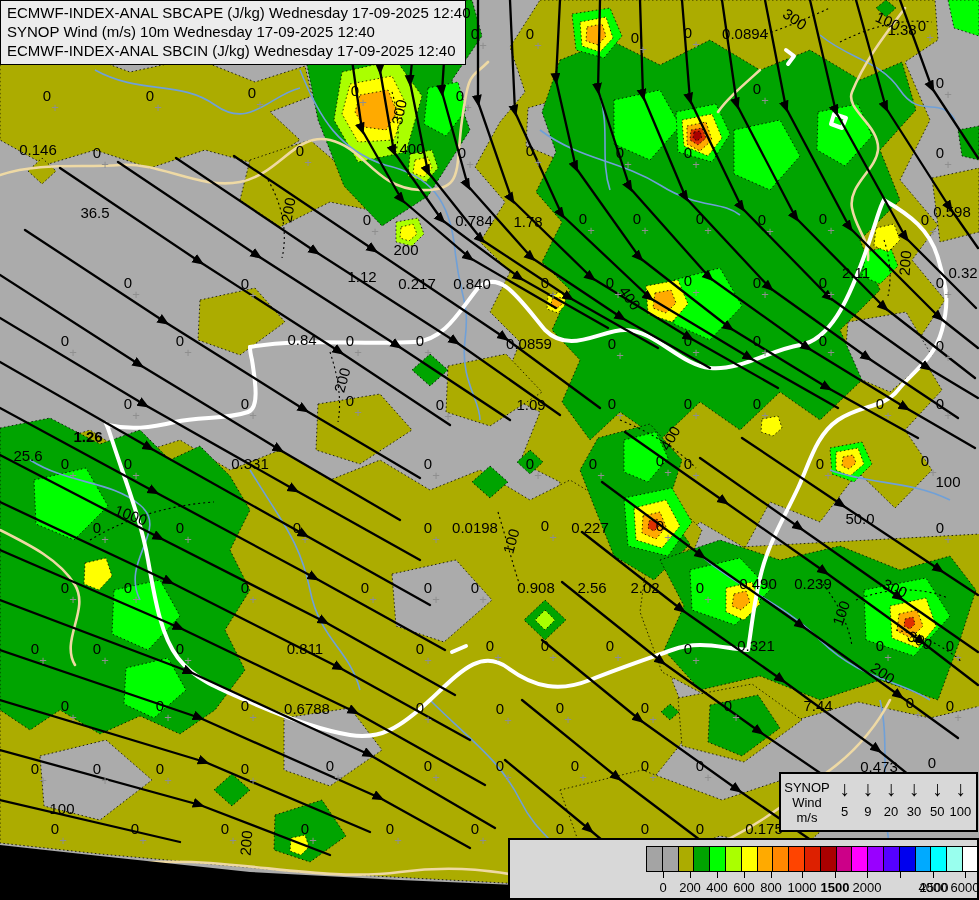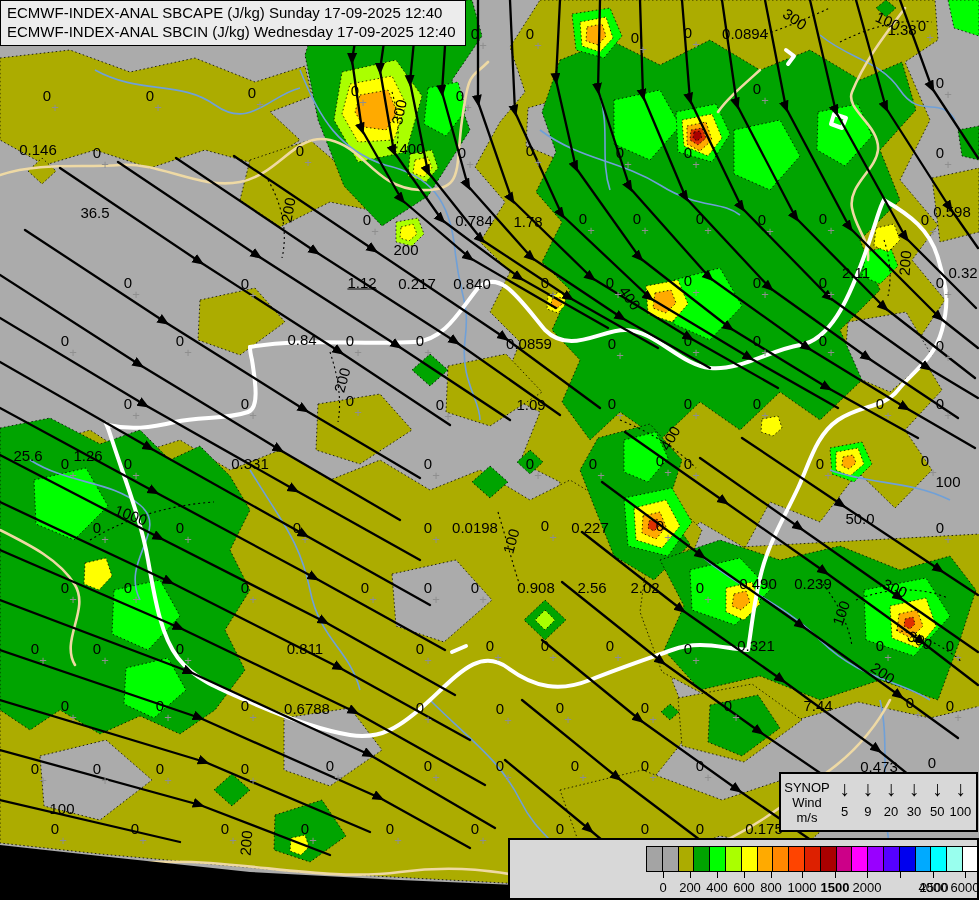--- a/index.html
+++ b/index.html
@@ -219,29 +219,29 @@
   <div id="labels-layer">
       <span class="lbl" style="left: 38px; top: 149px;">0.146</span>
       <span class="lbl" style="left: 95px; top: 212px;">36.5</span>
       <span class="lbl" style="left: 745px; top: 33px;">0.0894</span>
       <span class="lbl" style="left: 902px; top: 29px;">1.38</span>
       <span class="lbl" style="left: 952px; top: 211px;">0.598</span>
       <span class="lbl" style="left: 474px; top: 220px;">0.784</span>
       <span class="lbl" style="left: 528px; top: 221px;">1.78</span>
       <span class="lbl" style="left: 856px; top: 272px;">2.11</span>
       <span class="lbl" style="left: 963px; top: 272px;">0.32</span>
-      <span class="lbl" style="left: 362px; top: 282px; text-decoration: underline;">1.12</span>
+      <span class="lbl" style="left: 362px; top: 276px;">1.12</span>
       <span class="lbl" style="left: 417px; top: 283px;">0.217</span>
       <span class="lbl" style="left: 472px; top: 283px;">0.840</span>
       <span class="lbl" style="left: 302px; top: 339px;">0.84</span>
       <span class="lbl" style="left: 529px; top: 343px;">0.0859</span>
       <span class="lbl" style="left: 531px; top: 404px;">1.09</span>
       <span class="lbl" style="left: 250px; top: 463px;">0.331</span>
       <span class="lbl" style="left: 28px; top: 455px;">25.6</span>
-      <span class="lbl" style="left: 88px; top: 455px;">1.26</span>
+      <span class="lbl" style="left: 88px; top: 436px; font-weight: bold;">1.26</span>
       <span class="lbl" style="left: 475px; top: 527px;">0.0198</span>
       <span class="lbl" style="left: 590px; top: 527px;">0.227</span>
       <span class="lbl" style="left: 860px; top: 518px;">50.0</span>
       <span class="lbl" style="left: 948px; top: 481px;">100</span>
       <span class="lbl" style="left: 536px; top: 587px;">0.908</span>
       <span class="lbl" style="left: 592px; top: 587px;">2.56</span>
       <span class="lbl" style="left: 645px; top: 587px;">2.02</span>
       <span class="lbl" style="left: 758px; top: 583px;">0.490</span>
       <span class="lbl" style="left: 813px; top: 583px;">0.239</span>
       <span class="lbl" style="left: 305px; top: 648px;">0.811</span>
@@ -494,21 +494,22 @@
       <span class="contour-lbl" style="left: 670px; top: 438px; transform: translate(-50%, -50%) rotate(-60deg);">400</span>
       <span class="contour-lbl" style="left: 841px; top: 613px; transform: translate(-50%, -50%) rotate(-70deg);">100</span>
       <span class="contour-lbl" style="left: 895px; top: 588px; transform: translate(-50%, -50%) rotate(25deg);">300</span>
       <span class="contour-lbl" style="left: 920px; top: 640px; transform: translate(-50%, -50%) rotate(25deg);">300</span>
       <span class="contour-lbl" style="left: 905px; top: 263px; transform: translate(-50%, -50%) rotate(-85deg);">200</span>
       <span class="contour-lbl" style="left: 883px; top: 673px; transform: translate(-50%, -50%) rotate(35deg);">200</span>
       <span class="contour-lbl" style="left: 246px; top: 843px; transform: translate(-50%, -50%) rotate(-85deg);">200</span>
     </div>
 
   <div id="header-box">
-    <div class="hl">ECMWF-INDEX-ANAL SBCAPE (J/kg) Sunday 17-09-2025 12:40</div>
+    <div class="hl">ECMWF-INDEX-ANAL SBCAPE (J/kg) Wednesday 17-09-2025 12:40</div>
+    <div class="hl">SYNOP Wind (m/s) 10m Wednesday 17-09-2025 12:40</div>
     <div class="hl">ECMWF-INDEX-ANAL SBCIN (J/kg) Wednesday 17-09-2025 12:40</div>
   </div>
 
   <div id="wind-legend">
     <div class="wtitle">
       <div>SYNOP</div>
       <div>Wind</div>
       <div>m/s</div>
     </div>
     <div class="warrows" id="wind-arrow-cols">

